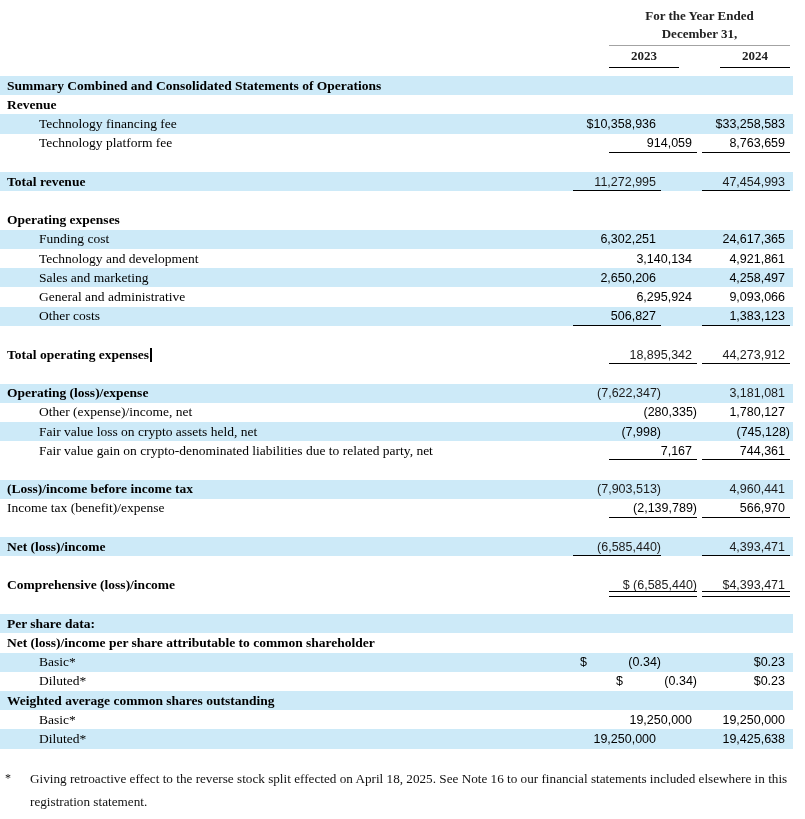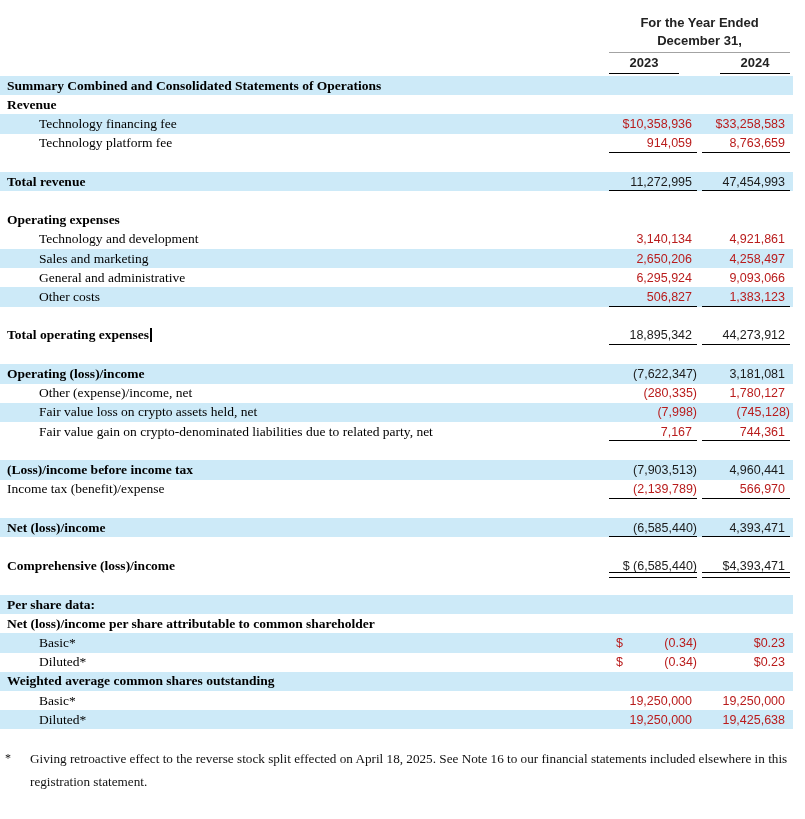--- a/index.html
+++ b/index.html
@@ -1,41 +1,41 @@
 <!DOCTYPE html>
 <html style="--highlight: #cdeaf8;"><head>
 <meta charset="utf-8">
 <style>
   html,body{margin:0;padding:0;background:#ffffff;}
   body{width:805px;height:819px;overflow:hidden;-webkit-font-smoothing:antialiased;}
   .doc{position:relative;width:805px;height:819px;background:#fff;}
 
   
   .header-zone{height:76px;position:relative;}
-  .yearhead{position:absolute;left:609px;top:14px;width:181px;
-    font-family:Liberation Sans, sans-serif;font-weight:bold;font-size:13px;color:#222;}
+  .yearhead{position:absolute;left:609px;top:7px;width:181px;
+    font-family:Liberation Serif, serif;font-weight:bold;font-size:13px;color:#222;}
   .yh-line1{text-align:center;height:18px;line-height:18px;}
   .yh-line2{text-align:center;height:18px;line-height:17px;padding-bottom:2px;border-bottom:1px solid #a3a3a3;}
   .years{display:flex;margin-top:1px;gap:36px;}
   .ycell{width:88px;box-sizing:border-box;text-align:center;border-bottom:1px solid #000;padding:1px 0 3px;}
   .ycell + .ycell{margin-left:5px;}
 
   
   .rows{width:793px;}
   .row{display:flex;height:19.23px;box-sizing:border-box;padding-right:3px;background:#fff;}
-  .row.shaded{background:var(--highlight,#cdeaf8);}
+  .row.shaded{background:var(--highlight,#cdeaf8);gap:36px;}
   .label{flex:1;min-width:0;align-self:stretch;display:flex;align-items:center;
     font-family:"Liberation Serif",serif;font-size:13.5px;color:#000;
     padding-left:7px;white-space:nowrap;overflow:hidden;}
   .label.indent{padding-left:39px;}
   .row.bold .label{font-weight:bold;}
   .caret{display:inline-block;width:1.5px;height:14px;background:#000;margin-left:1px;vertical-align:middle;}
 
   .cell{width:88px;position:relative;align-self:stretch;display:flex;align-items:center;justify-content:flex-end;
-    font-family:"Liberation Sans",sans-serif;font-size:12.5px;color:#b91c1c;white-space:nowrap;}
+    font-family:"Liberation Sans",sans-serif;font-size:12.5px;color:#000000;white-space:nowrap;}
   .cell + .cell{margin-left:5px;}
   .row.vbold .cell{font-weight:normal;color:#1c1c1c;}
   .val{padding-right:5px;}
   .val.hang{padding-right:0;}
   .prefix{position:absolute;left:7px;}
   .cell.u1::after{content:"";position:absolute;left:0;right:0;bottom:0;border-top:1.2px solid #000;}
   .cell.u2::after{content:"";position:absolute;left:0;right:0;bottom:-2px;height:4px;
     border-top:1.2px solid #000;border-bottom:1.2px solid #000;}
 
   
@@ -110,20 +110,31 @@
         </div>
       </div>
       <div class="row"></div>
       <div class="row bold">
         <div class="label">
           <span>Operating expenses</span>
         </div>
         <div class="cell"></div>
         <div class="cell"></div>
       </div>
+      <div class="row shaded">
+        <div class="label indent">
+          <span>Funding cost</span>
+        </div>
+        <div class="cell">
+          <span class="val">6,302,251</span>
+        </div>
+        <div class="cell">
+          <span class="val">24,617,365</span>
+        </div>
+      </div>
       <div class="row">
         <div class="label indent">
           <span>Technology and development</span>
         </div>
         <div class="cell">
           <span class="val">3,140,134</span>
         </div>
         <div class="cell">
           <span class="val">4,921,861</span>
         </div>
@@ -170,21 +181,21 @@
         <div class="cell u1">
           <span class="val">18,895,342</span>
         </div>
         <div class="cell u1">
           <span class="val">44,273,912</span>
         </div>
       </div>
       <div class="row"></div>
       <div class="row shaded bold vbold">
         <div class="label">
-          <span>Operating (loss)/income</span>
+          <span>Operating (loss)/expense</span>
         </div>
         <div class="cell">
           <span class="val hang">(7,622,347)</span>
         </div>
         <div class="cell">
           <span class="val">3,181,081</span>
         </div>
       </div>
       <div class="row">
         <div class="label indent">

